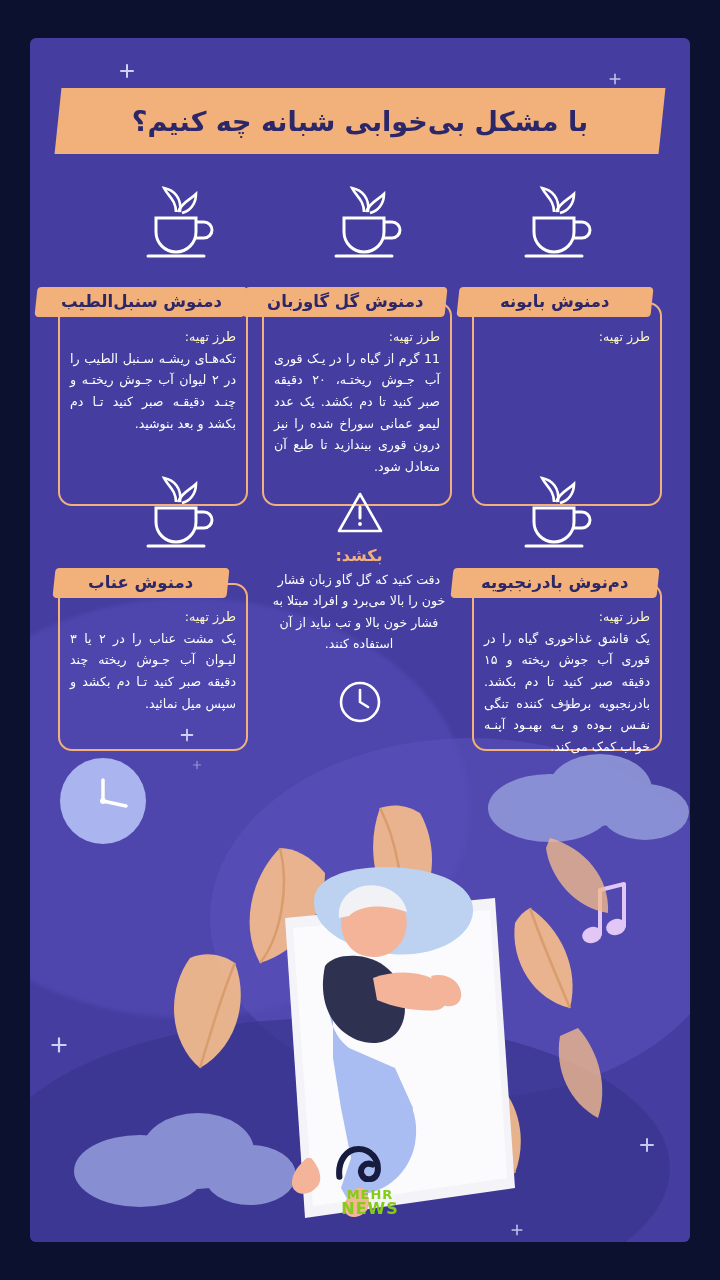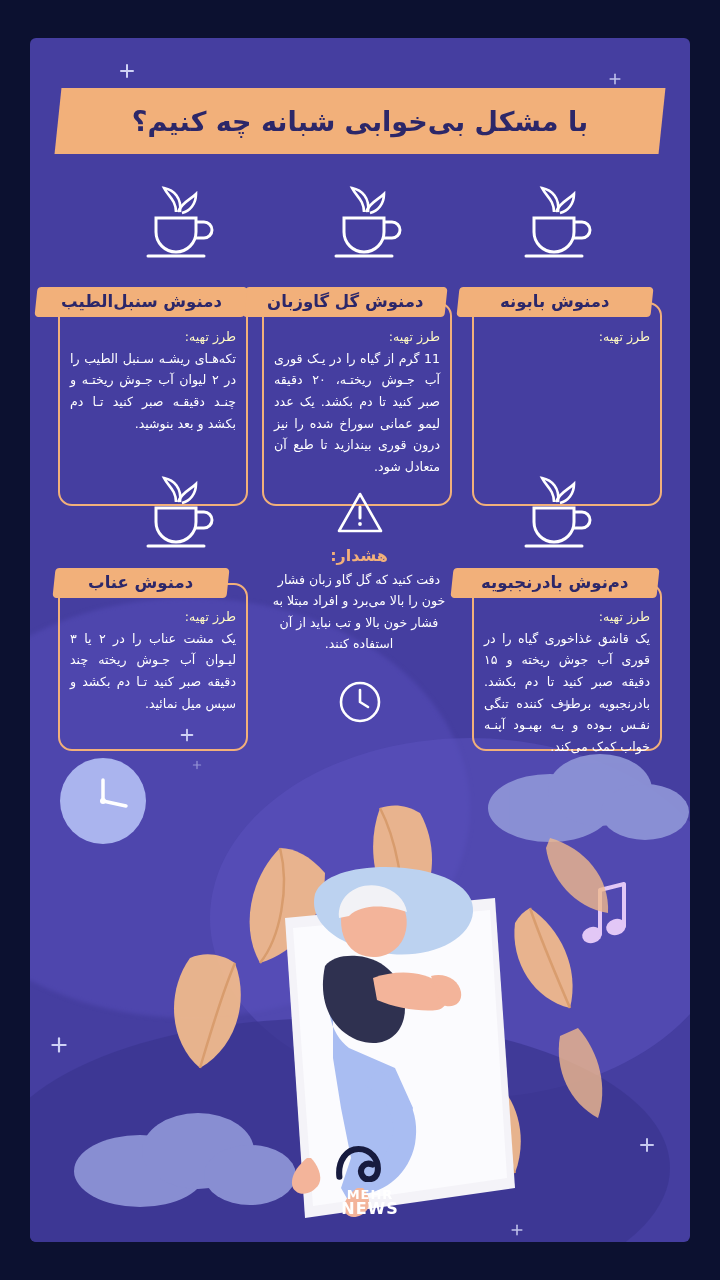--- a/index.html
+++ b/index.html
@@ -91,21 +91,21 @@
   .center-text{font-size:12.6px;line-height:1.7;}
 
   
   .logo{
     position:absolute;left:50%;transform:translateX(-50%);
     bottom:24px;text-align:center;color:#10173a;
   }
   .logo-mark{
     width:56px;height:40px;margin:0 auto 2px auto;
   }
-  .logo-txt{font-size:13px;font-weight:bold;letter-spacing:1px;line-height:1.05;color:#ffffff;margin-left:20px;}
+  .logo-txt{font-size:13px;font-weight:bold;letter-spacing:1px;line-height:1.05;color:#84cc16;margin-left:20px;}
   .logo-txt small{display:block;font-size:16px;font-weight:bold;}
 
   
   .clock-face{
     position:absolute;width:86px;height:86px;border-radius:50%;
     background:#aab4ee;
   }
   .cloud{position:absolute;}
   .moonnote{position:absolute;color:#cfd4ff;}
 </style>
@@ -213,21 +213,21 @@
     <div class="lead">طرز تهیه:</div>
     <div>یک مشت عناب را در ۲ یا ۳ لیـوان آب جـوش ریخته چند دقیقه صبر کنید تـا دم بکشد و سپس میل نمائید.</div>
   </div>
 
   <svg style="position:absolute;left:305px;top:450px;" width="50" height="50" viewBox="0 0 50 50">
     <path d="M25 6 L46 43 H4 Z" fill="none" stroke="#ffffff" stroke-width="2.6" stroke-linejoin="round"></path>
     <path d="M25 19 v11" stroke="#ffffff" stroke-width="3" stroke-linecap="round"></path>
     <circle cx="25" cy="36" r="1.9" fill="#ffffff"></circle>
   </svg>
   <div class="center-block" style="right:240px;top:508px;width:182px;">
-    <div class="center-title">هشدار:</div>
+    <div class="center-title">بکشد:</div>
     <div class="center-text">دقت کنید که گل گاو زبان فشار خون را بالا می‌برد و افراد مبتلا به فشار خون بالا و تب نباید از آن استفاده کنند.</div>
   </div>
 
   <svg style="position:absolute;left:306px;top:640px;" width="48" height="48" viewBox="0 0 48 48">
     <circle cx="24" cy="24" r="19" fill="none" stroke="#ffffff" stroke-width="2.6"></circle>
     <path d="M24 12 v12 l8 5" fill="none" stroke="#ffffff" stroke-width="2.6" stroke-linecap="round" stroke-linejoin="round"></path>
   </svg>
 
   <div class="clock-face" style="left:30px;top:720px;"></div>
   <svg style="position:absolute;left:30px;top:720px;" width="86" height="86" viewBox="0 0 86 86">

